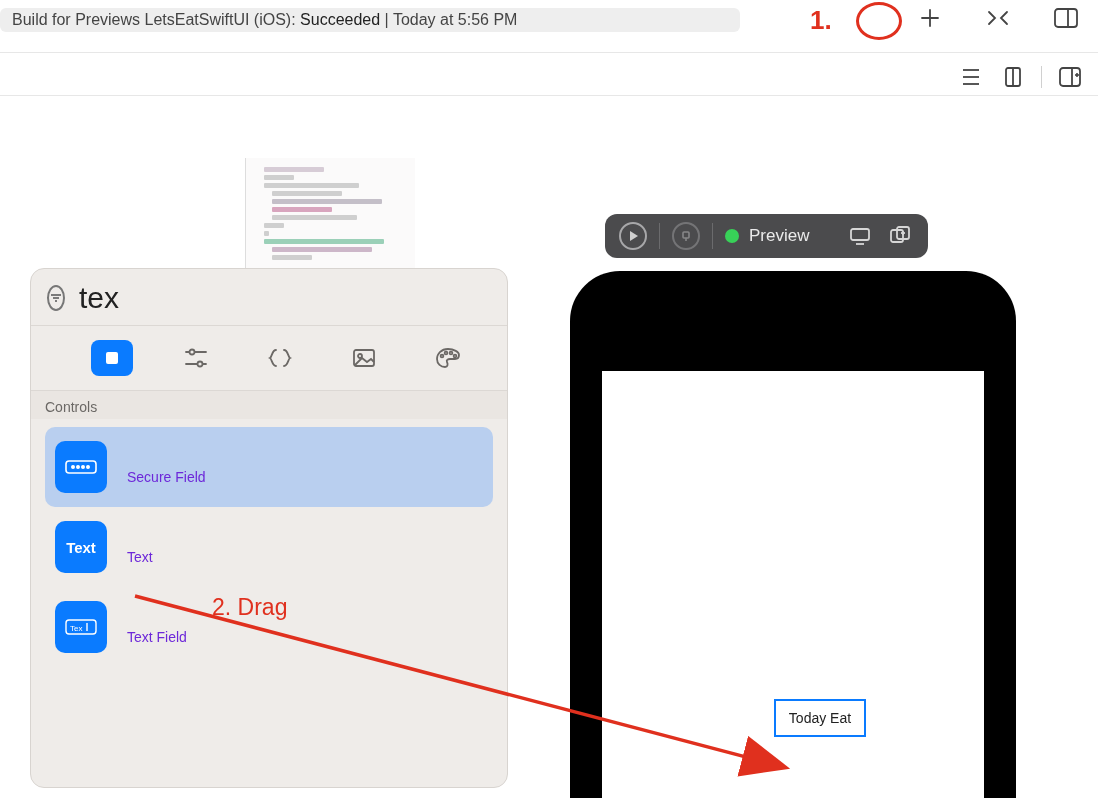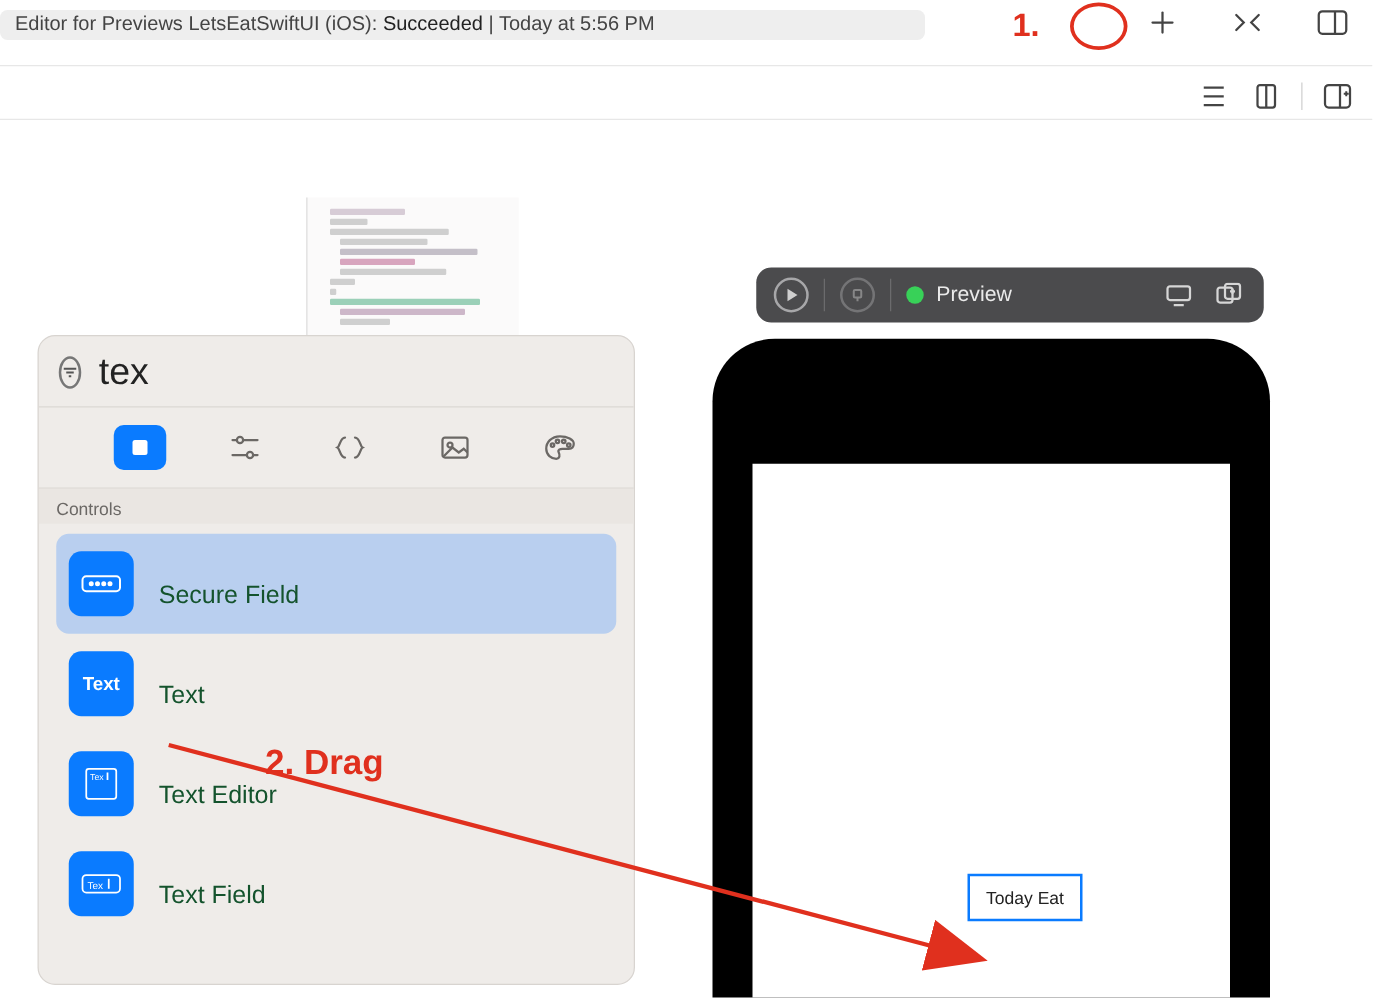--- a/index.html
+++ b/index.html
@@ -127,27 +127,27 @@
     display:flex; align-items:center; gap:20px;
     border-radius:10px; padding: 14px 10px;
   }
   .ctrl-row.selected { background:#b9cfef; }
   .ctrl-icon {
     width:52px; height:52px; border-radius:10px;
     background:#0a7bff;
     display:flex; align-items:center; justify-content:center;
     color:#fff; flex-shrink:0;
   }
-  .ctrl-label { font-size:20px; color:#14532d;margin-top:19px; }
+  .ctrl-label { font-size:14px; color:#6d28d9;margin-top:19px; }
 
   
   .preview-toolbar {
     position:absolute;
     left: 605px; top: 118px;
-    width: 406px; height: 44px;
+    width: 323px; height: 44px;
     background:#4b4b4d;
     border-radius: 12px;
     display:flex; align-items:center; gap: 12px;
     padding: 0 14px;
     color:#d8d8d8;
   }
   .preview-toolbar .round {
     width:28px; height:28px; border:2px solid #a7a7a9; border-radius:50%;
     display:flex; align-items:center; justify-content:center;
     color:#cfcfcf;
@@ -179,39 +179,39 @@
     width: 92px; height: 38px;
     border: 2px solid #0a7bff;
     display:flex; align-items:center; justify-content:center;
     font-size:14px; color:#222;
     background:#fff;
   }
 
   
   .annot-2 {
     position:absolute; left: 212px; top: 498px;
-    font-size: 28px; font-weight:700; color:#e0301e;
+    font-size: 23px; font-weight:400; color:#e0301e;
     pointer-events:none;
   }
   svg.arrow { position:absolute; left:0; top:0; pointer-events:none; }
 
   
   .cursor {
     display:inline-block; width:1px; height:30px; background:#222;
     vertical-align:middle; margin-left:1px;
     animation: blink 1s steps(1) infinite;
   }
   @keyframes blink { 50% { opacity:0; } }
 </style>
 </head>
 <body>
 
 <div class="topbar">
   <div class="status-pill">
-    <span>Editor for Previews LetsEatSwiftUI (iOS): </span><span class="bold">Succeeded</span><span> | </span><span>Today at 5:56 PM</span>
+    <span>Build for Previews LetsEatSwiftUI (iOS): </span><span class="bold">Succeeded</span><span> | </span><span>Today at 5:56 PM</span>
   </div>
   <div class="top-right-group">
     <div class="icon-btn">
       <svg width="24" height="24" viewBox="0 0 24 24" fill="none" stroke="currentColor" stroke-width="1.8" stroke-linecap="round">
           <line x1="12" y1="4" x2="12" y2="20"></line>
           <line x1="4" y1="12" x2="20" y2="12"></line>
         </svg>
     </div>
     <div class="icon-btn">
       <svg width="26" height="20" viewBox="0 0 26 20" fill="none" stroke="currentColor" stroke-width="1.8" stroke-linecap="round">
@@ -347,30 +347,20 @@
         <div class="ctrl-label">Secure Field</div>
       </div>
 
       <div class="ctrl-row">
         <div class="ctrl-icon" style="font-size:15px;font-weight:700;">
           <span>Text</span>
         </div>
         <div class="ctrl-label">Text</div>
       </div>
 
-      <div class="ctrl-row">
-        <div class="ctrl-icon">
-          <svg width="34" height="34" viewBox="0 0 34 34" fill="none" stroke="#fff" stroke-width="1.4">
-              <rect x="5" y="5" width="24" height="24" rx="2"></rect>
-              <text x="8" y="14" font-size="7" fill="#fff" stroke="none">Tex</text>
-              <line x1="22" y1="8" x2="22" y2="14"></line>
-            </svg>
-        </div>
-        <div class="ctrl-label">Text Editor</div>
-      </div>
 
       <div class="ctrl-row">
         <div class="ctrl-icon">
           <svg width="36" height="22" viewBox="0 0 36 22" fill="none" stroke="#fff" stroke-width="1.4">
               <rect x="3" y="4" width="30" height="14" rx="3"></rect>
               <text x="7" y="15" font-size="8" fill="#fff" stroke="none">Tex</text>
               <line x1="24" y1="7" x2="24" y2="15"></line>
             </svg>
         </div>
         <div class="ctrl-label">Text Field</div>

